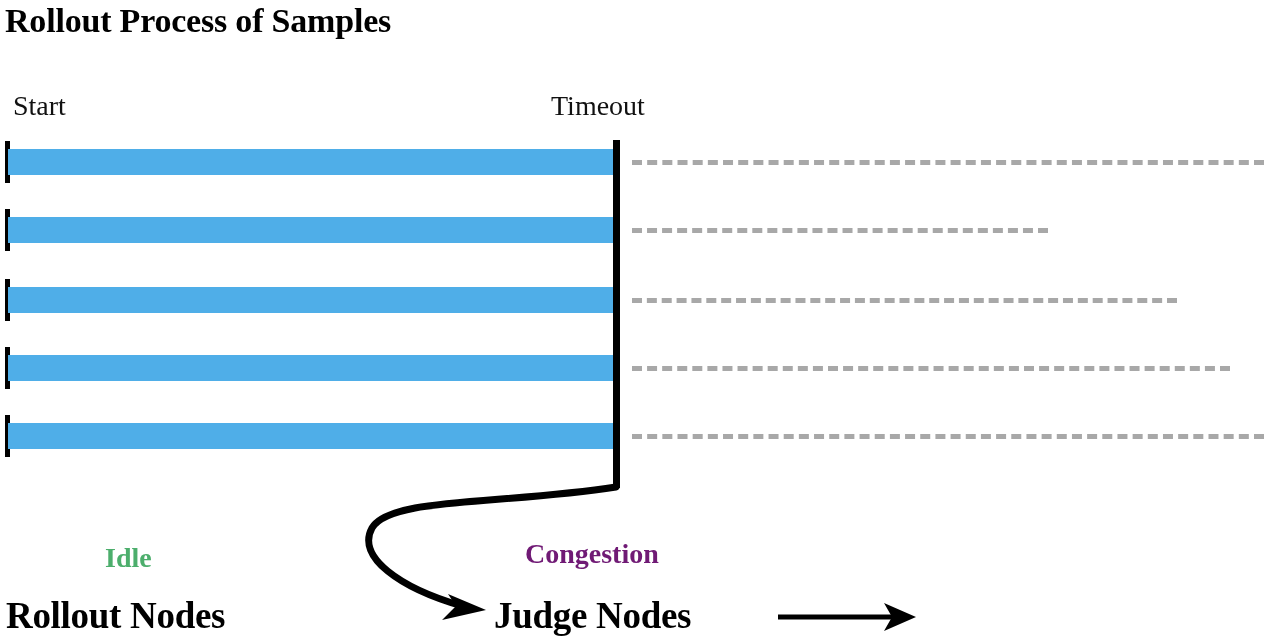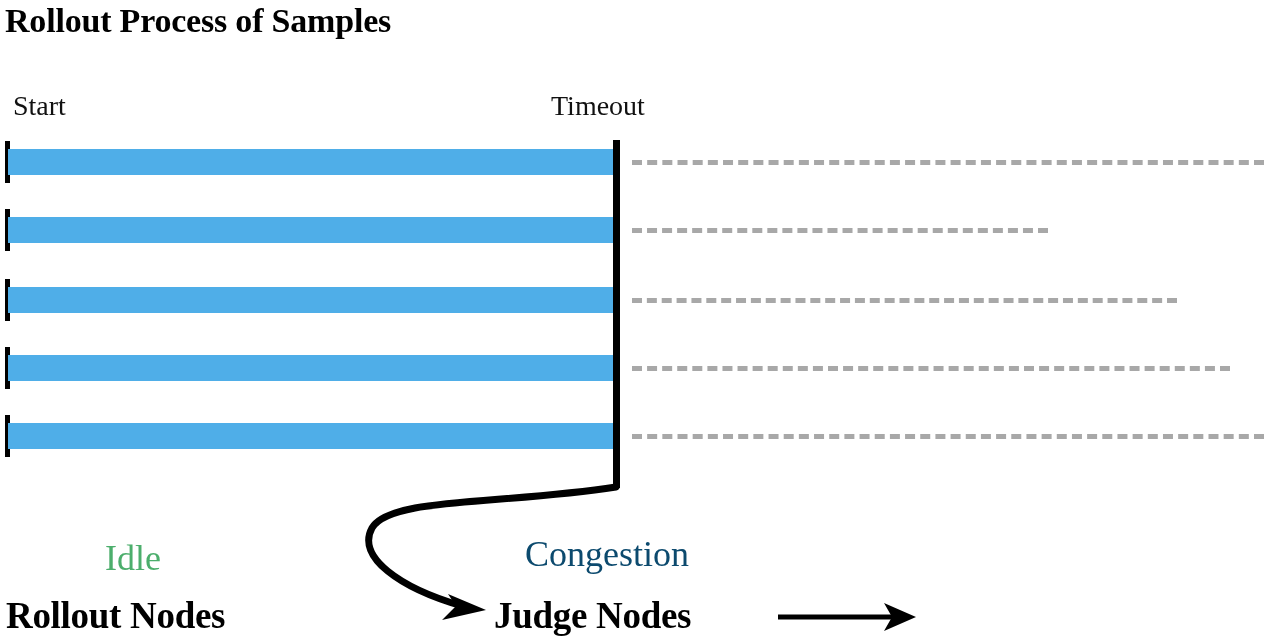--- a/index.html
+++ b/index.html
@@ -85,27 +85,27 @@
   #arrows {
     left: 0;
     top: 0;
     width: 1264px;
     height: 640px;
     pointer-events: none;
   }
 
   
   .state-label {
-    font-size: 36px;
-    font-weight: normal;
+    font-size: 28px;
+    font-weight: bold;
     white-space: nowrap;
     line-height: 34px;
   }
   #label-idle       { left: 105px; top: 541px; color: #4CAE6C; }
-  #label-congestion { left: 525px; top: 537px; color: #0c4a6e; }
+  #label-congestion { left: 525px; top: 537px; color: #701a75; }
 
   .node-label {
     font-size: 37px;
     font-weight: bold;
     color: #000000;
     white-space: nowrap;
     line-height: 42px;
     letter-spacing: -0.3px;
   }
   #node-rollout  { left: 6px;   top: 595px; }

